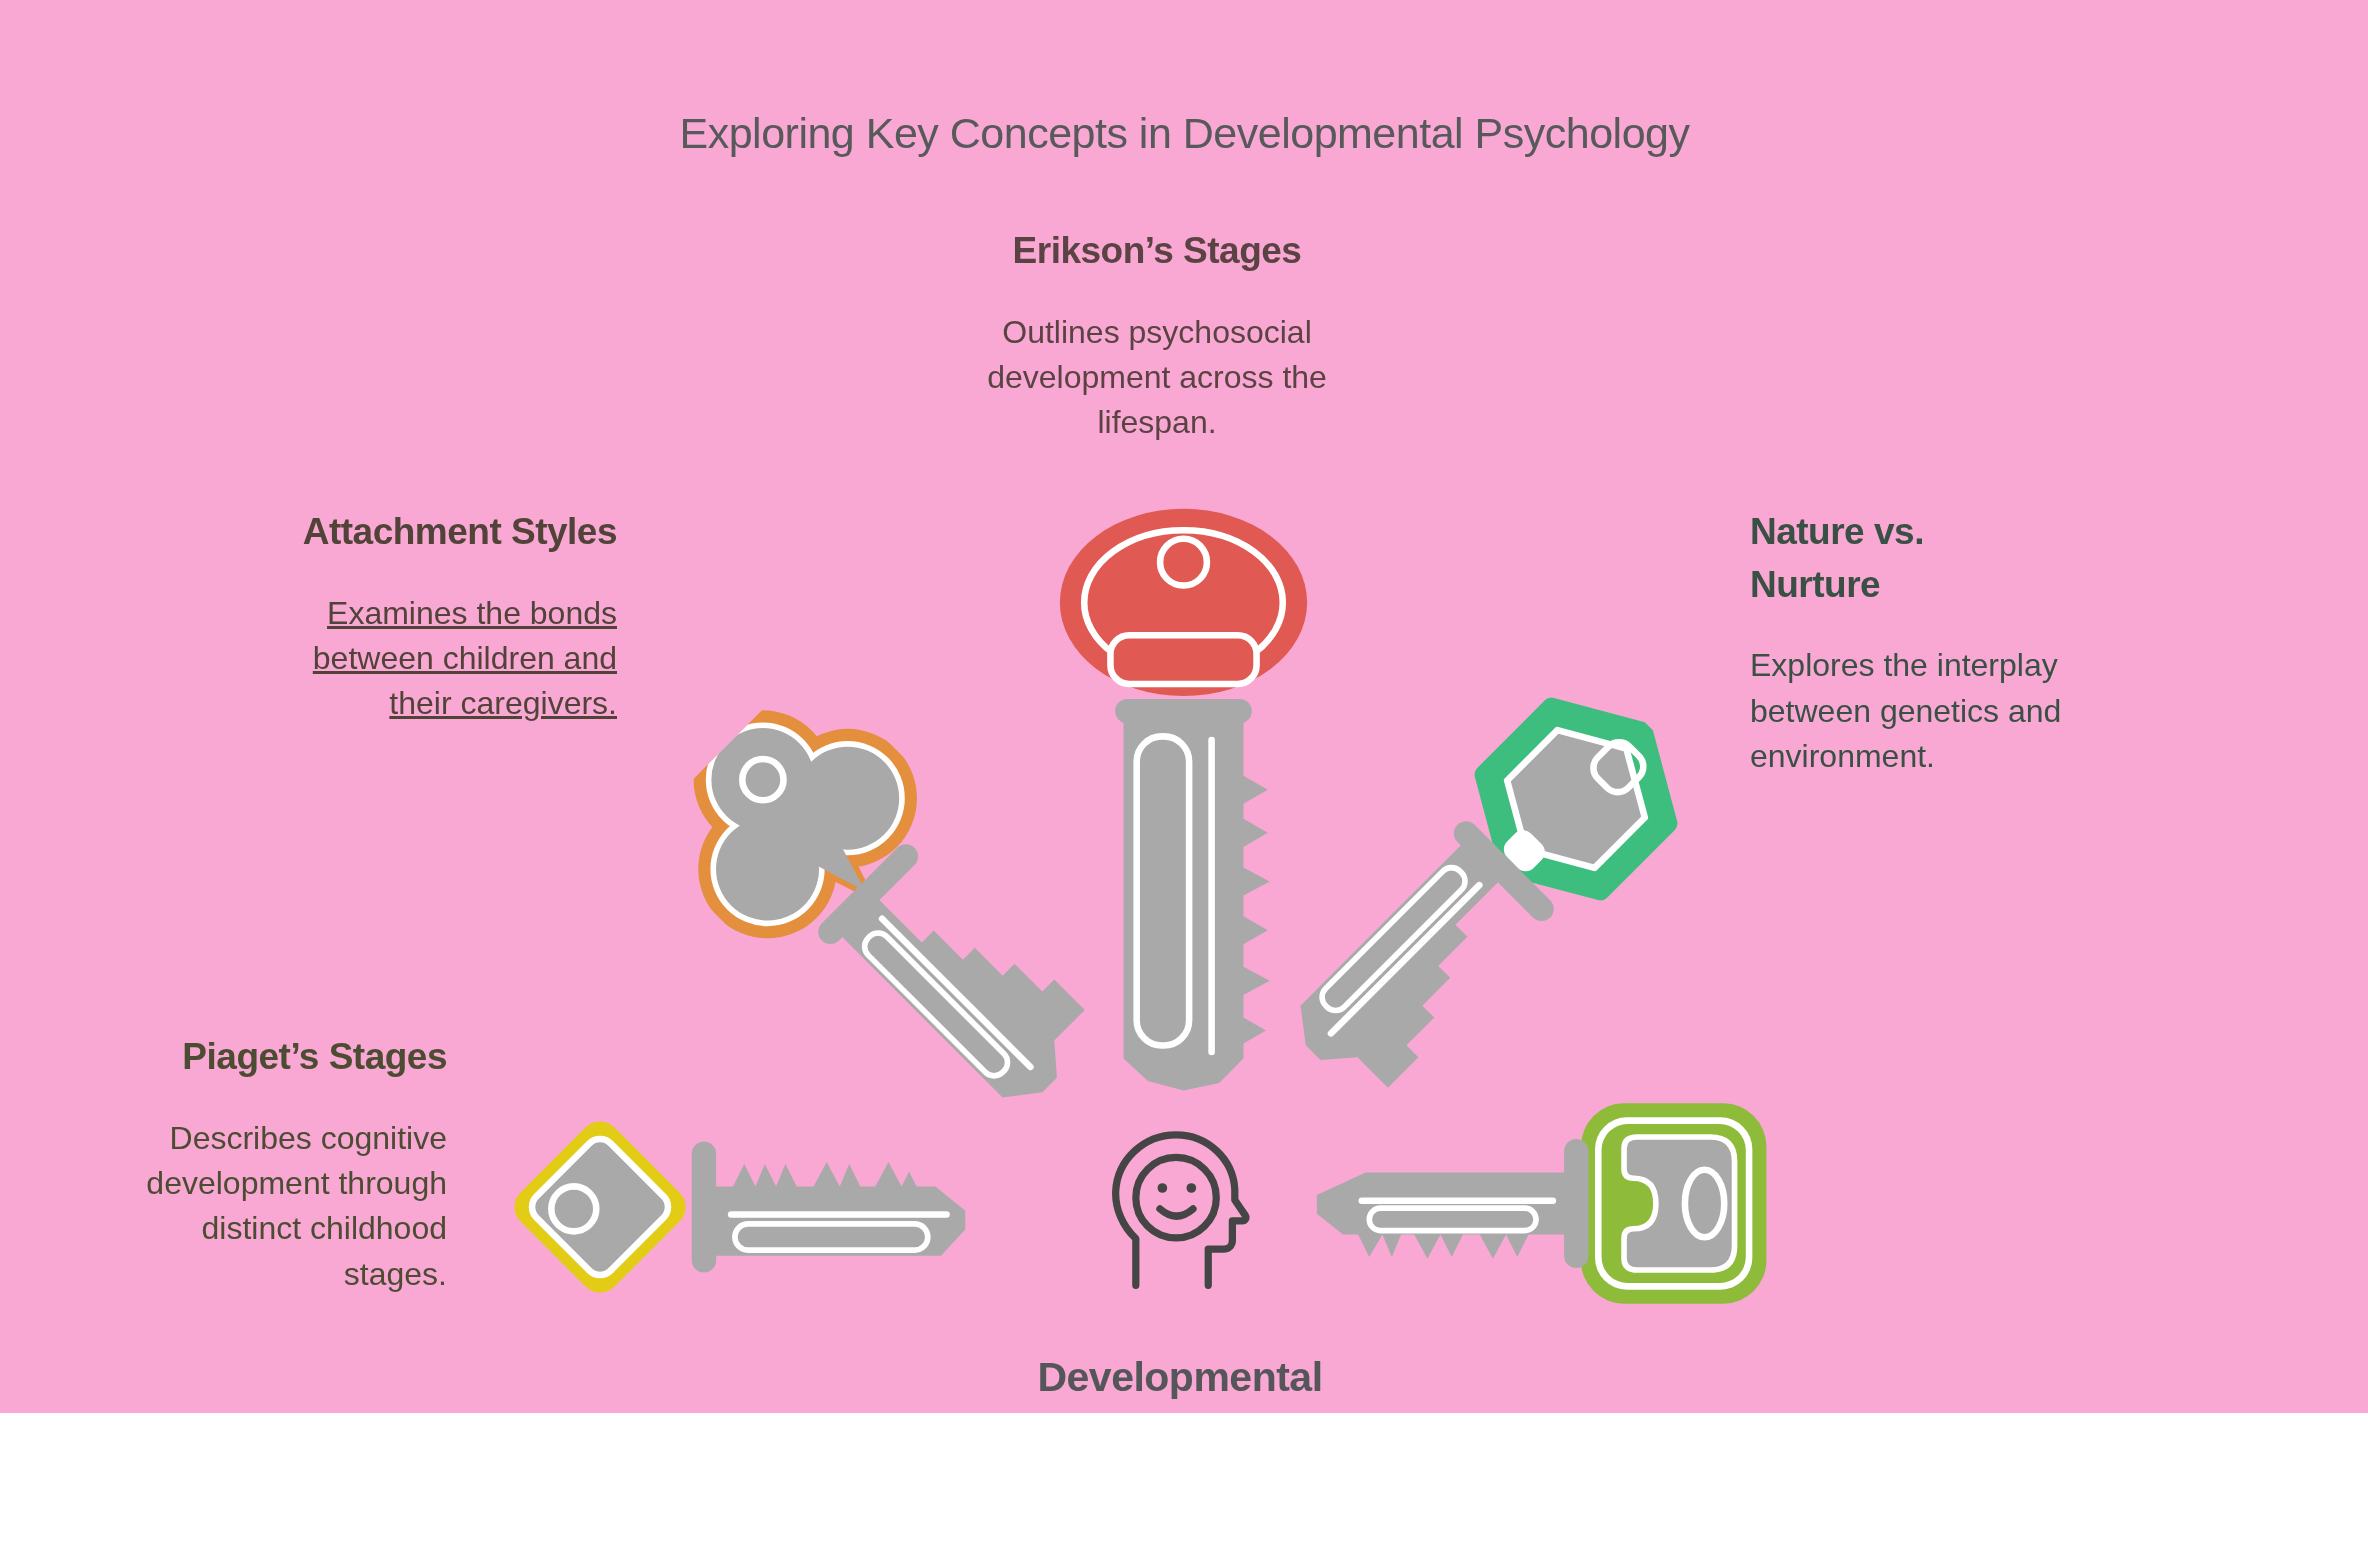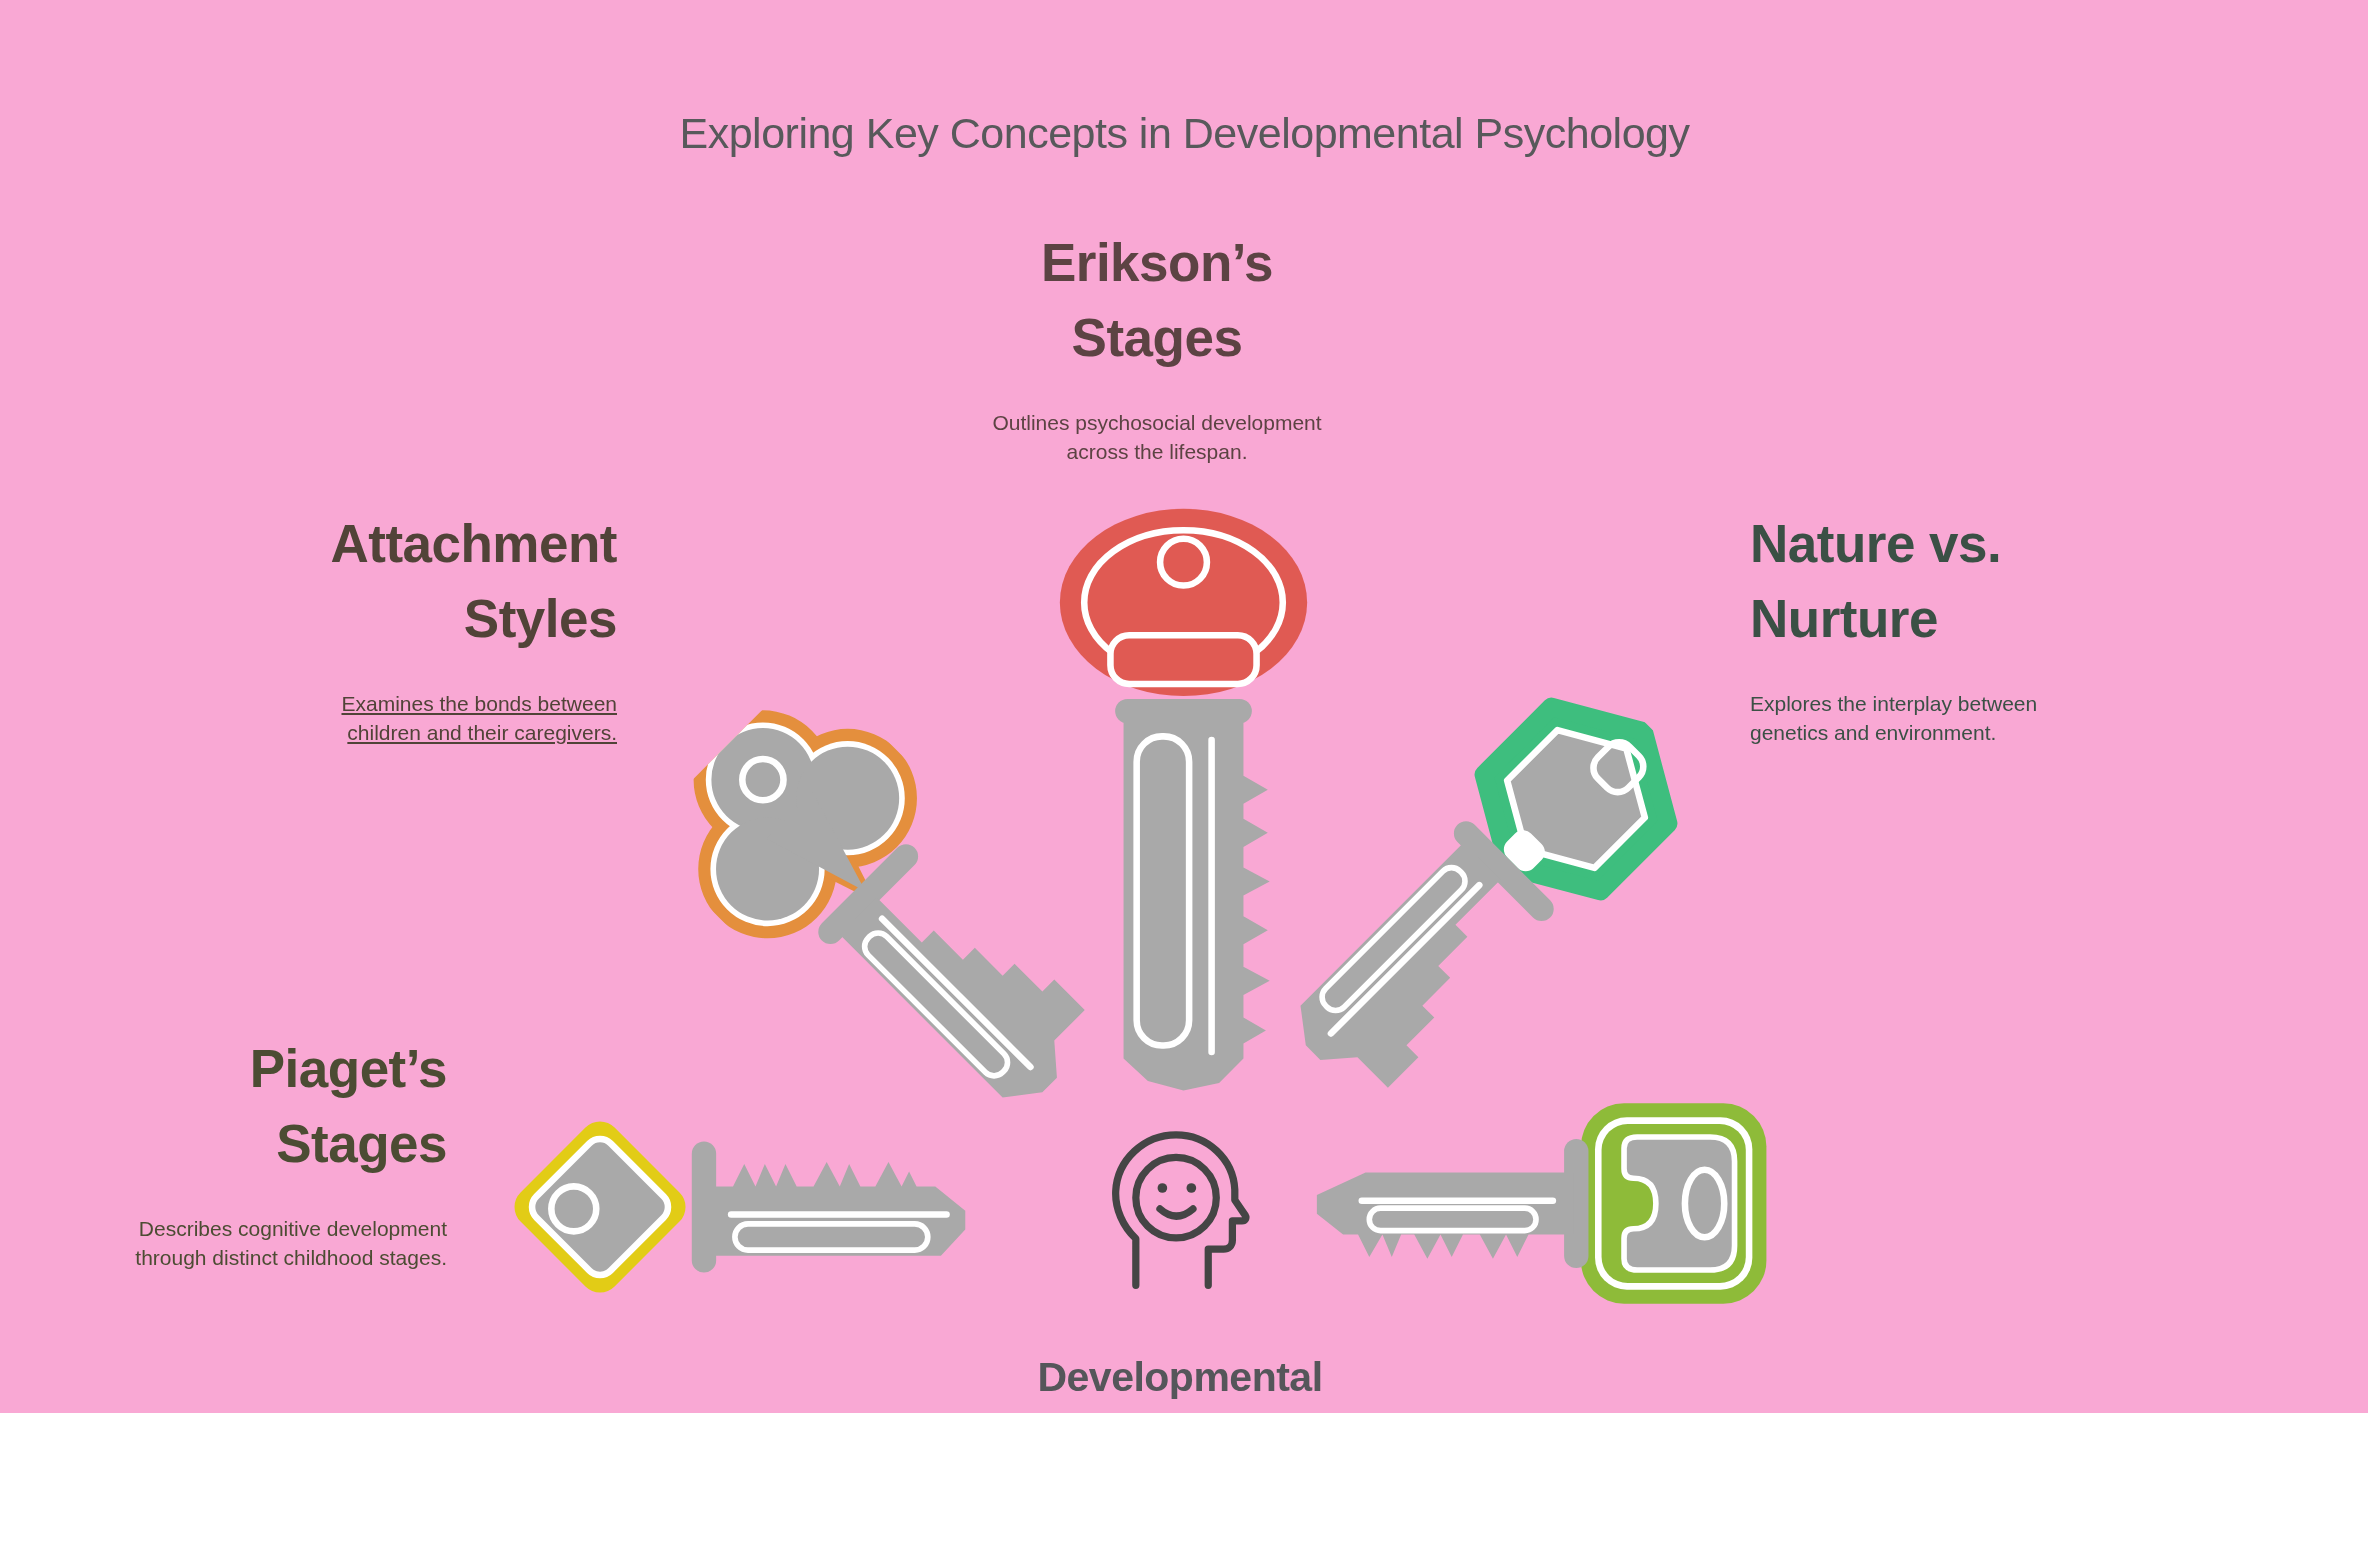--- a/index.html
+++ b/index.html
@@ -6,24 +6,24 @@
   .canvas{
     position:relative;width:2369px;height:1413px;background:#f9a8d4;overflow:hidden;
     font-family:"Liberation Sans", sans-serif;
   }
   .title{
     position:absolute;left:0;top:109px;width:100%;text-align:center;
     font-size:43px;letter-spacing:-0.5px;color:#58595B;
   }
   .concept{position:absolute;}
   .concept h2{
-    margin:0 0 32px 0;font-size:53px;font-weight:bold;line-height:1.42;letter-spacing:-0.5px;
+    margin:0 0 32px 0;font-size:37px;font-weight:bold;line-height:1.42;letter-spacing:-0.5px;
   }
   .concept p{
-    margin:0;font-size:21px;line-height:1.42;
+    margin:0;font-size:32px;line-height:1.42;
   }
   .c-erikson   {left:979px;top:225px; width:356px;text-align:center;}
   .c-attachment{left:298px; top:506px; width:319px;text-align:right;}
   .c-nature    {left:1750px;top:506px; width:323px;text-align:left;}
   .c-nature h2 {max-width:262px;}
   .c-piaget    {left:91px;  top:1031px;width:356px;text-align:right;}
   .c-parenting {left:1919px;top:1057px;width:337px;text-align:left;}
   .center-label{
     position:absolute;left:1002px;top:1327px;width:356px;text-align:center;
     font-size:41px;font-weight:bold;line-height:1.32;letter-spacing:-0.5px;color:#55565A;margin-top:23px;

